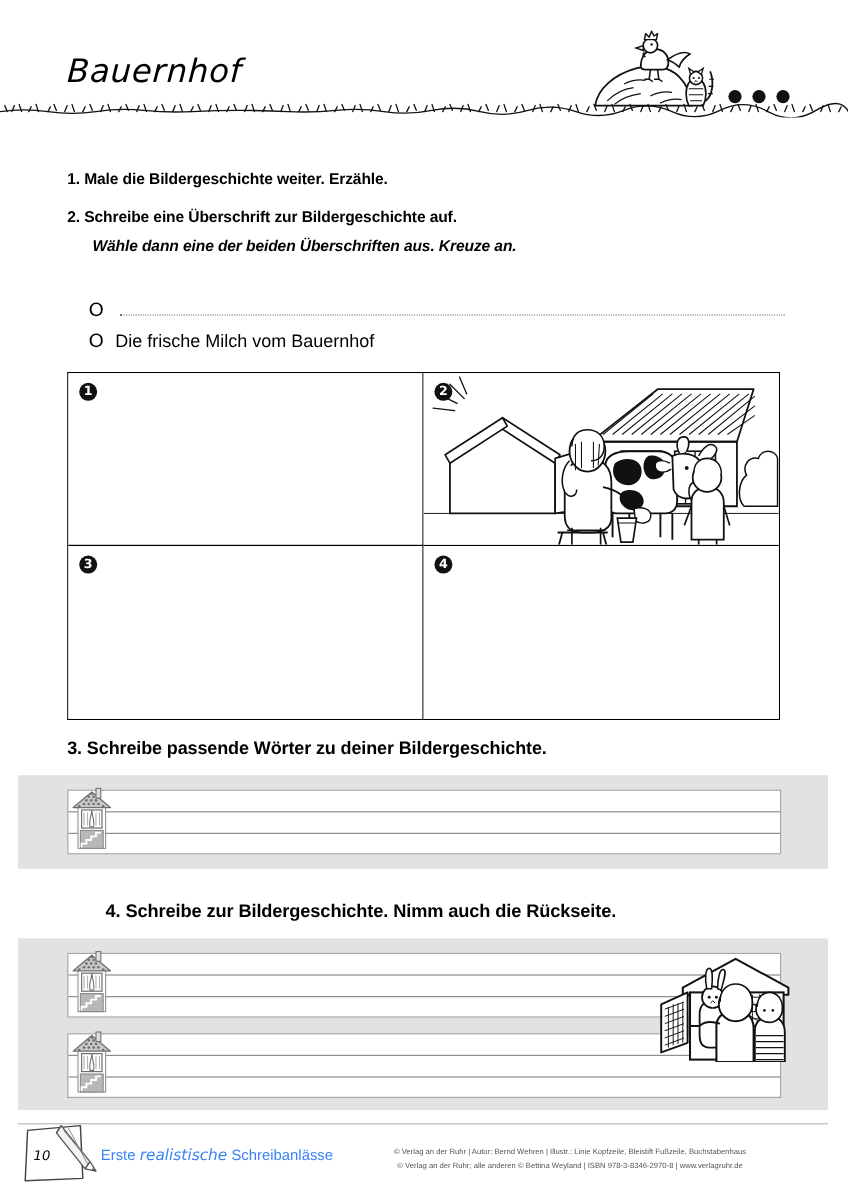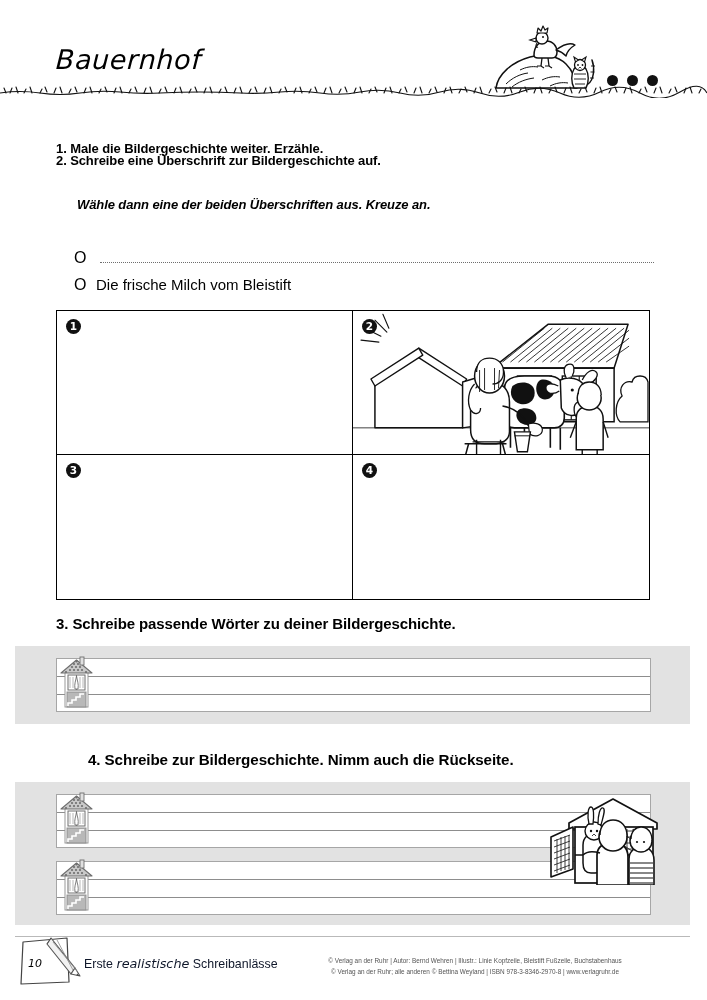--- a/index.html
+++ b/index.html
@@ -56,21 +56,21 @@
 
   
   .task-line {
     position: absolute;
     font-size: 13px;
     font-weight: bold;
     letter-spacing: -0.1px;
     white-space: nowrap;
   }
   #task1 { left: 56px; top: 141px; }
-  #task2 { left: 56px; top: 153px; }
+  #task2 { left: 56px; top: 173px; }
   #task2b { left: 77px; top: 197px; font-style: italic; }
   #task3 { left: 56px; top: 615px; font-size: 15px; }
   #task4 { left: 56px; top: 751px; font-size: 15.2px; margin-left: 32px; }
 
   
   .choice {
     position: absolute;
     left: 74px;
     font-size: 15px;
     font-weight: 400;
@@ -188,21 +188,21 @@
     left: 28px; top: 957px;
     font-family: "DejaVu Sans", sans-serif;
     font-size: 11px;
     font-style: italic;
     color: #000000;
   }
   #series-title {
     position: absolute;
     left: 84px; top: 956px;
     font-size: 12.4px;
-    color: #0f172a;
+    color: #3b82f6;
     white-space: nowrap;
   }
   #series-title .script {
     font-family: "DejaVu Sans", sans-serif;
     font-style: italic;
     font-size: 12.8px;
   }
   #copyright {
     position: absolute;
     left: 300px; top: 955px;
@@ -277,21 +277,21 @@
 <div class="task-line" id="task1">1. Male die Bildergeschichte weiter. Erzähle.</div>
 <div class="task-line" id="task2">2. Schreibe eine Überschrift zur Bildergeschichte auf.</div>
 <div class="task-line" id="task2b">Wähle dann eine der beiden Überschriften aus. Kreuze an.</div>
 
 <div class="choice" id="choice1">
   <span class="mark">O</span>
   <span class="dotted-fill"></span>
 </div>
 <div class="choice" id="choice2">
   <span class="mark">O</span>
-  <span>Die frische Milch vom Bleistift</span>
+  <span>Die frische Milch vom Bauernhof</span>
 </div>
 
 <div id="picture-grid">
 
   <div class="panel b-right b-bottom">
     <span class="panel-badge">1</span>
   </div>
 
   <div class="panel b-bottom">
     <svg class="panel-art" viewBox="0 0 297 145" preserveAspectRatio="xMidYMid slice">

